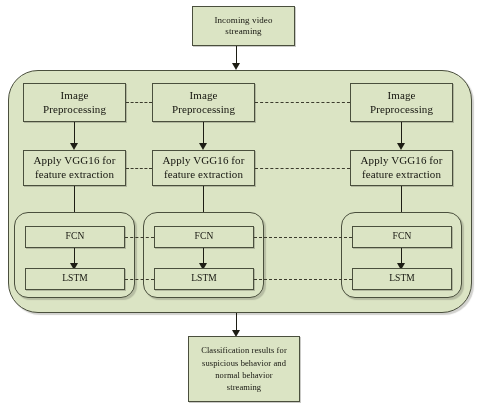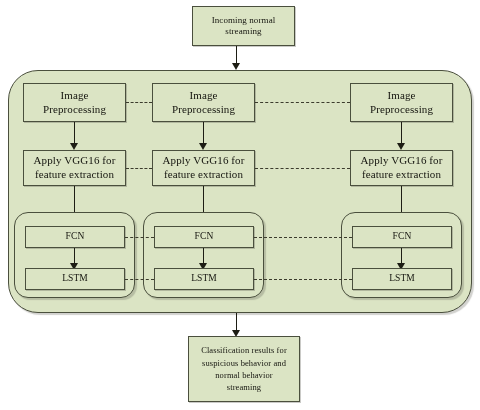--- a/index.html
+++ b/index.html
@@ -80,21 +80,21 @@
   .node-top      { font-size: 9px; }
   .node-result   { font-size: 8.5px; line-height: 1.45; text-align: center; }
   .node-small    { font-size: 9.5px; }
 </style>
 </head>
 <body>
 
 <div id="diagram">
 
   <div class="node node-top" style="left:192px; top:6px; width:103px; height:40px;">
-    <span class="txt">Incoming normal
+    <span class="txt">Incoming video
 streaming</span>
   </div>
 
   <div class="vline" style="left:236px; top:46px; height:18px;"></div>
   <div class="arrowhead" style="left:232px; top:63px;"></div>
 
   <div class="pane pane-outer" style="left:8px; top:70px; width:464px; height:243px;"></div>
 
   <div class="node" style="left:23px; top:83px; width:103px; height:39px;">
     <span class="txt">Image

